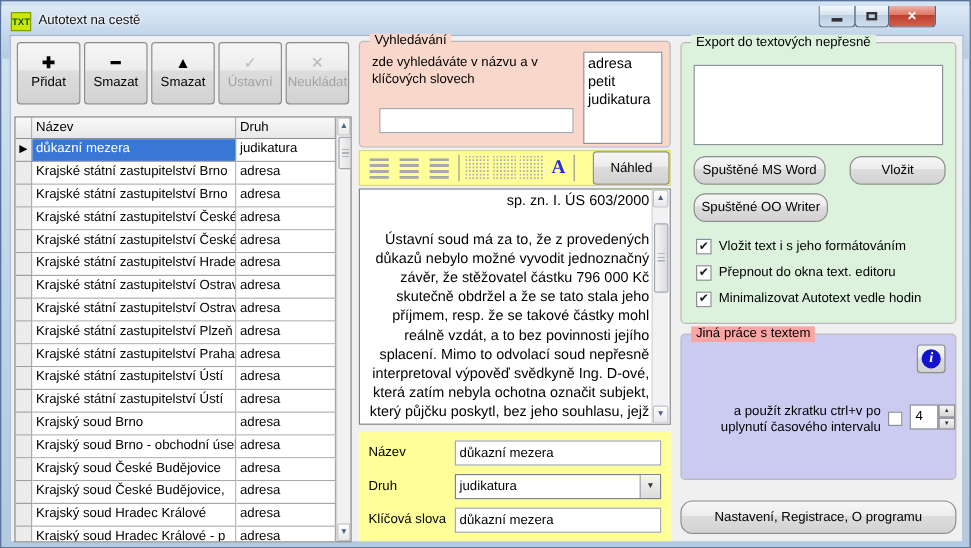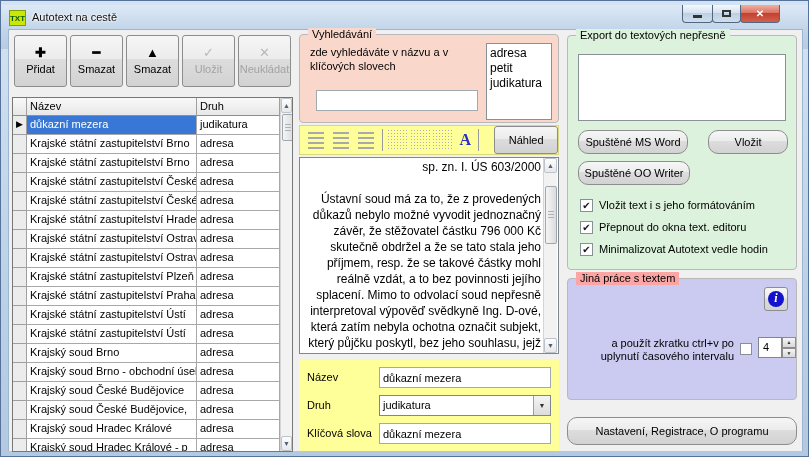--- a/index.html
+++ b/index.html
@@ -187,21 +187,21 @@
         <div class="tbtn" style="left: 61px;">
           <span class="tglyph">━</span>
           <span class="tlabel">Smazat</span>
         </div>
         <div class="tbtn" style="left: 117px;">
           <span class="tglyph">▲</span>
           <span class="tlabel">Smazat</span>
         </div>
         <div class="tbtn disabled" style="left: 173px;">
           <span class="tglyph">✓</span>
-          <span class="tlabel">Uložit</span>
+          <span class="tlabel">Ústavní</span>
         </div>
         <div class="tbtn disabled" style="left: 229px;">
           <span class="tglyph">✕</span>
           <span class="tlabel">Neukládat</span>
         </div>
       </div>
 
     <div class="grid">
       <div class="grid-main">
         <div class="ghead">

